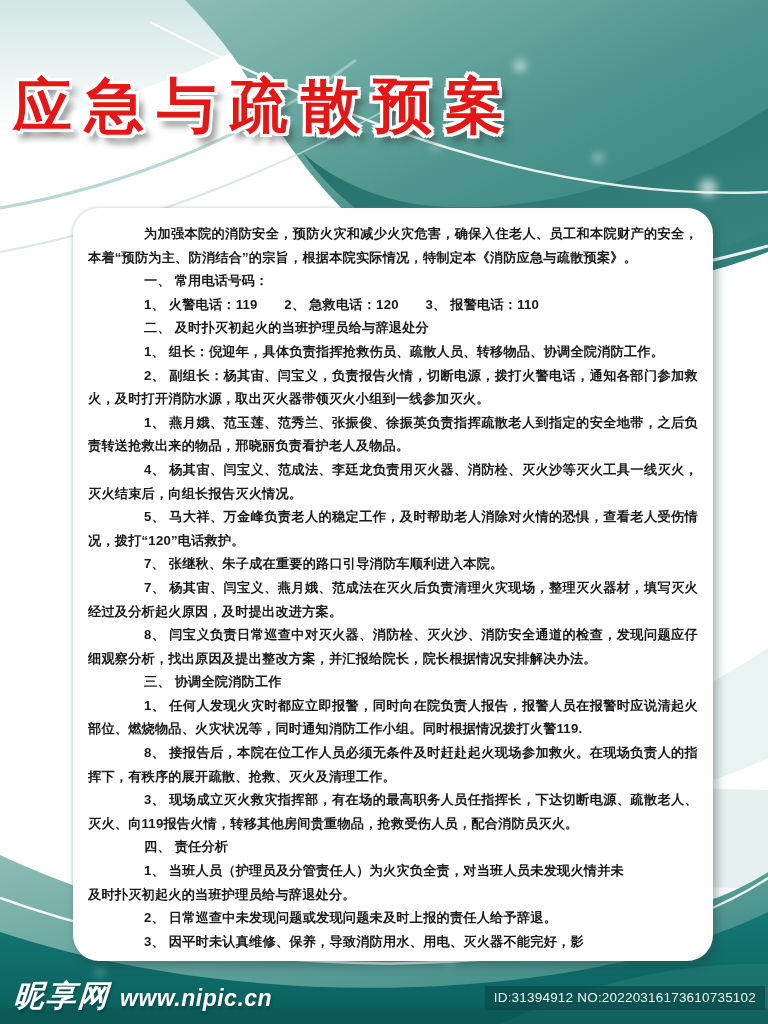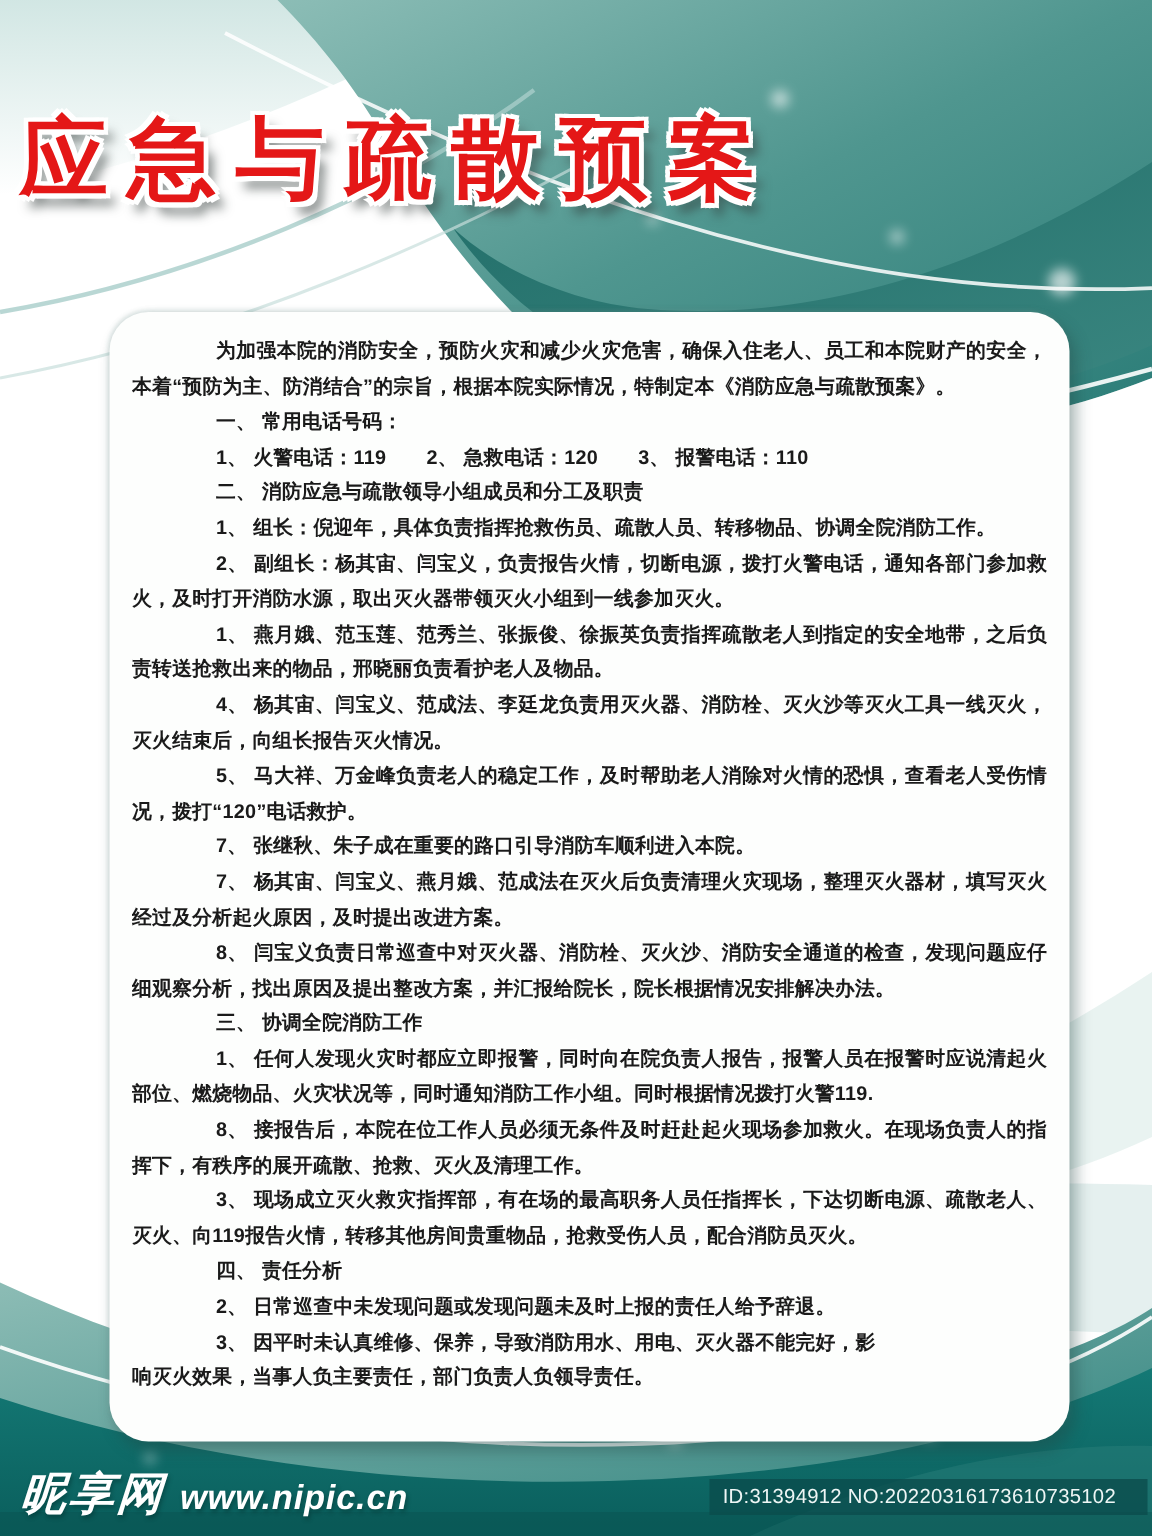--- a/index.html
+++ b/index.html
@@ -59,21 +59,21 @@
     font-size:30px;font-weight:900;font-style:italic;
     letter-spacing:2px;transform:skewX(-4deg);
   }
   .site-url{
     font-size:23px;font-weight:700;font-style:italic;letter-spacing:.5px;
   }
   .image-id-box{
     position:absolute;z-index:4;right:3px;top:986px;
     background:rgba(10,76,75,.78);
     color:#eef6f5;font-size:13.5px;font-weight:400;
-    padding:4px 21px 5px 9px;letter-spacing:.2px;
+    padding:4px 9px 5px 9px;letter-spacing:.2px;
   }
 </style>
 </head>
 <body>
 
 <svg id="bg-top" class="bg-svg" width="768" height="340" viewBox="0 0 768 340" preserveAspectRatio="none">
   <defs>
     <linearGradient id="tg1" x1="0" y1="0" x2="1" y2="1">
       <stop offset="0" stop-color="#8cbdb6"></stop>
       <stop offset="0.5" stop-color="#4f968f"></stop>
@@ -139,34 +139,36 @@
   <circle cx="100" cy="332" r="4" fill="#ffffff" opacity="0.4" filter="url(#soft2)"></circle>
 </svg>
 
 <h1 class="poster-title">应急与疏散预案</h1>
 
 <div class="content-panel">
   <div class="doc-body">
       <p class="para">为加强本院的消防安全，预防火灾和减少火灾危害，确保入住老人、员工和本院财产的安全，本着“预防为主、防消结合”的宗旨，根据本院实际情况，特制定本《消防应急与疏散预案》。</p>
       <p class="para">一、 常用电话号码：</p>
       <p class="para">1、 火警电话：119　　2、 急救电话：120　　3、 报警电话：110</p>
-      <p class="para">二、 消防应急与疏散领导小组成员和分工及职责</p>
+      <p class="para">二、 及时扑灭初起火的当班护理员给与辞退处分</p>
       <p class="para">1、 组长：倪迎年，具体负责指挥抢救伤员、疏散人员、转移物品、协调全院消防工作。</p>
       <p class="para">2、 副组长：杨其宙、闫宝义，负责报告火情，切断电源，拨打火警电话，通知各部门参加救火，及时打开消防水源，取出灭火器带领灭火小组到一线参加灭火。</p>
       <p class="para">1、 燕月娥、范玉莲、范秀兰、张振俊、徐振英负责指挥疏散老人到指定的安全地带，之后负责转送抢救出来的物品，邢晓丽负责看护老人及物品。</p>
       <p class="para">4、 杨其宙、闫宝义、范成法、李廷龙负责用灭火器、消防栓、灭火沙等灭火工具一线灭火，灭火结束后，向组长报告灭火情况。</p>
       <p class="para">5、 马大祥、万金峰负责老人的稳定工作，及时帮助老人消除对火情的恐惧，查看老人受伤情况，拨打“120”电话救护。</p>
       <p class="para">7、 张继秋、朱子成在重要的路口引导消防车顺利进入本院。</p>
       <p class="para">7、 杨其宙、闫宝义、燕月娥、范成法在灭火后负责清理火灾现场，整理灭火器材，填写灭火经过及分析起火原因，及时提出改进方案。</p>
       <p class="para">8、 闫宝义负责日常巡查中对灭火器、消防栓、灭火沙、消防安全通道的检查，发现问题应仔细观察分析，找出原因及提出整改方案，并汇报给院长，院长根据情况安排解决办法。</p>
       <p class="para">三、 协调全院消防工作</p>
       <p class="para">1、 任何人发现火灾时都应立即报警，同时向在院负责人报告，报警人员在报警时应说清起火部位、燃烧物品、火灾状况等，同时通知消防工作小组。同时根据情况拨打火警119.</p>
       <p class="para">8、 接报告后，本院在位工作人员必须无条件及时赶赴起火现场参加救火。在现场负责人的指挥下，有秩序的展开疏散、抢救、灭火及清理工作。</p>
       <p class="para">3、 现场成立灭火救灾指挥部，有在场的最高职务人员任指挥长，下达切断电源、疏散老人、灭火、向119报告火情，转移其他房间贵重物品，抢救受伤人员，配合消防员灭火。</p>
       <p class="para">四、 责任分析</p>
+      <p class="para">1、 当班人员（护理员及分管责任人）为火灾负全责，对当班人员未发现火情并未
+及时扑灭初起火的当班护理员给与辞退处分。</p>
       <p class="para">2、 日常巡查中未发现问题或发现问题未及时上报的责任人给予辞退。</p>
       <p class="para">3、 因平时未认真维修、保养，导致消防用水、用电、灭火器不能完好，影
 响灭火效果，当事人负主要责任，部门负责人负领导责任。</p>
     </div>
 </div>
 
 <div class="site-watermark">
   <span class="site-name">昵享网</span>
   <span class="site-url">www.nipic.cn</span>
 </div>

